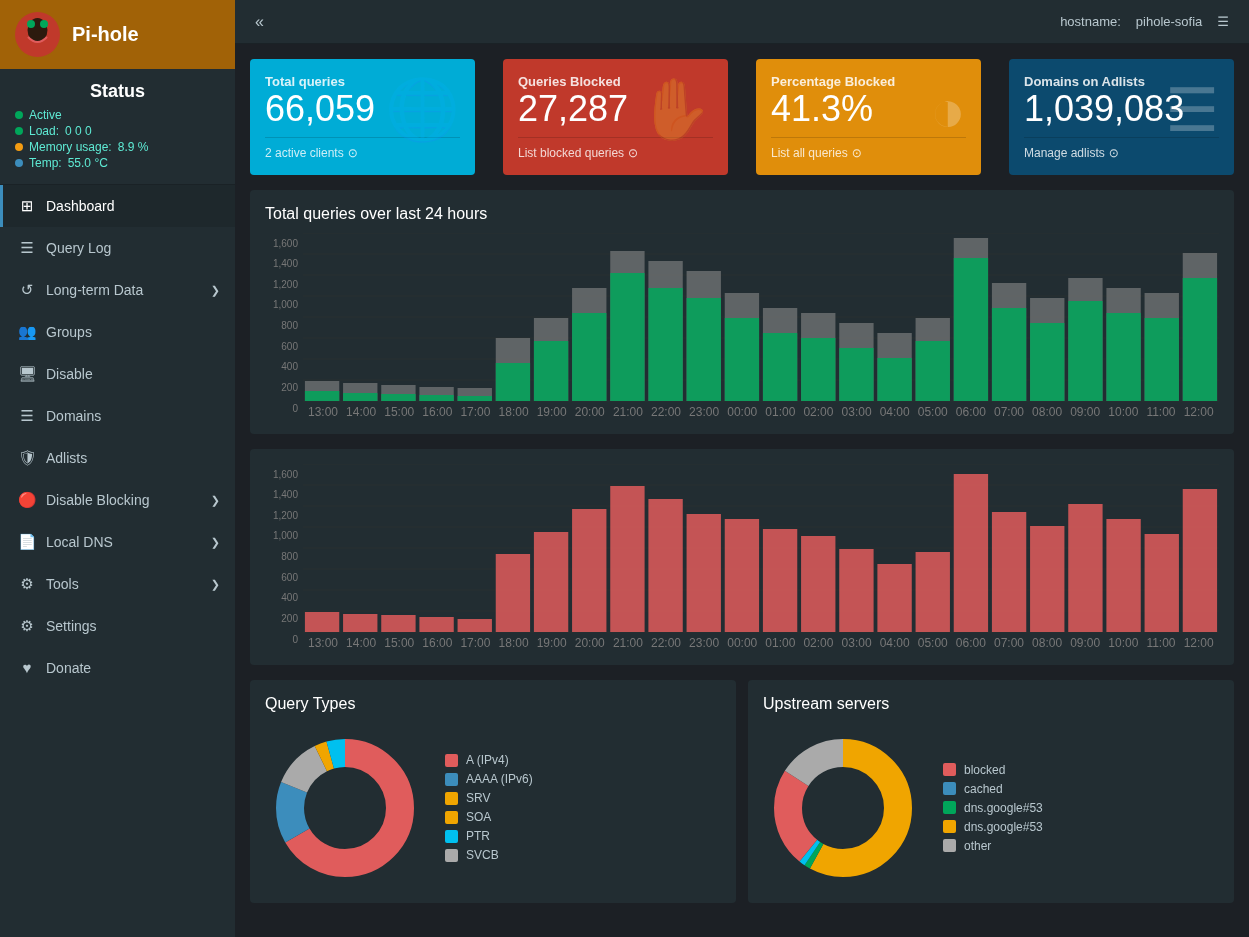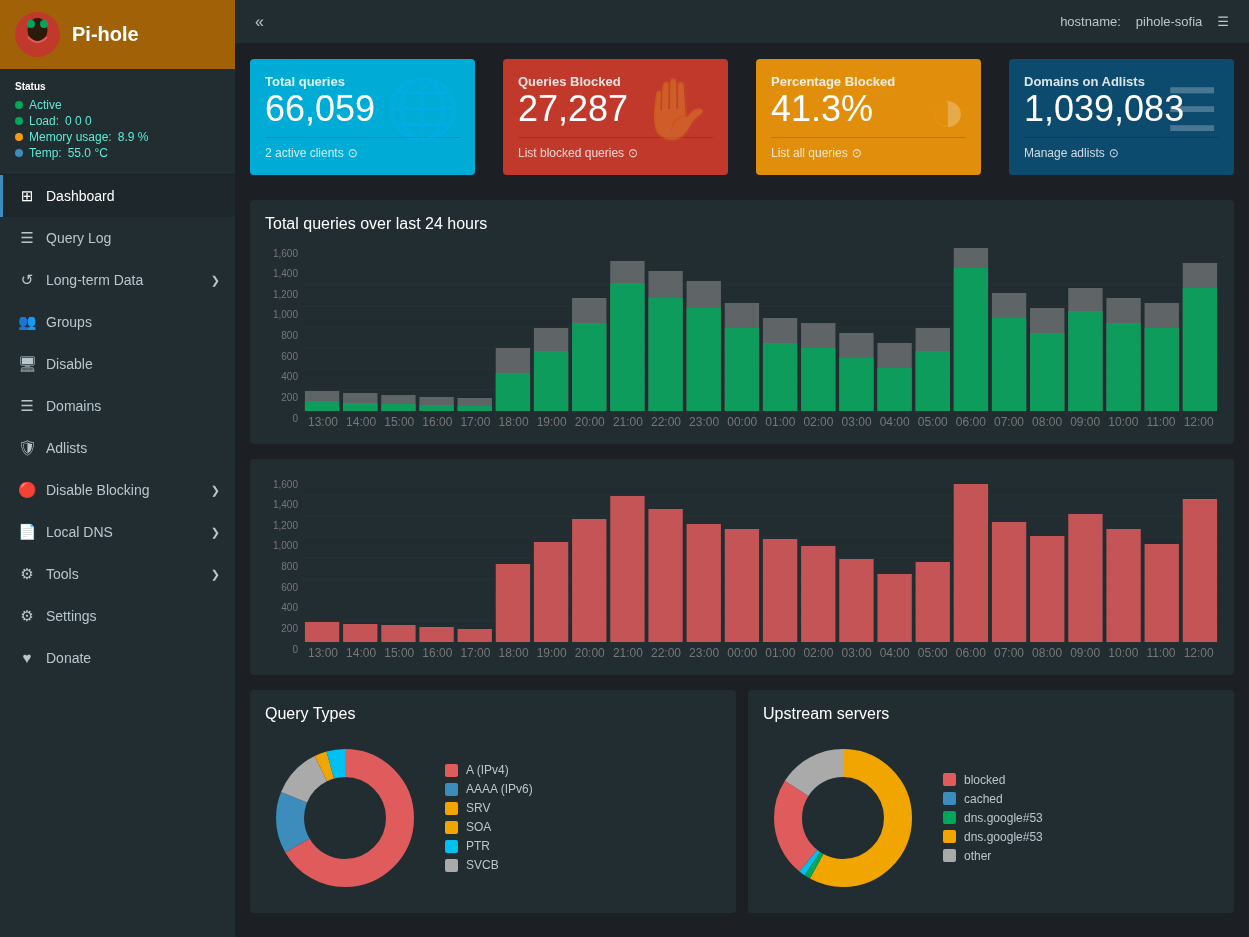--- a/index.html
+++ b/index.html
@@ -4,41 +4,41 @@
   <style>
     * { box-sizing: border-box; margin: 0; padding: 0; }
     body { font-family: 'Helvetica Neue', Arial, sans-serif; background: #1c2025; color: #ccc; display: flex; height: 100vh; overflow: hidden; }
 
     
     #sidebar { width: 235px; min-width: 235px; background: #222d32; display: flex; flex-direction: column; height: 100vh; overflow-y: auto; }
     #sidebar-header { background: #a16207; padding: 12px 15px; display: flex; align-items: center; gap: 12px; }
     #sidebar-header .logo { width: 45px; height: 45px; }
     #sidebar-header .app-title { color: #fff; font-size: 20px; font-weight: bold; }
     .status-box { padding: 12px 15px; border-bottom: 1px solid #1a2226; }
-    .status-title { color: #fff; font-size: 10px; font-weight: bold; margin-bottom: 6px; }
+    .status-title { color: #fff; font-size: 18px; font-weight: bold; margin-bottom: 6px; text-align: center; }
     .status-row { display: flex; align-items: center; gap: 6px; font-size: 12px; color: #5eead4; margin: 2px 0; }
     .dot { width: 8px; height: 8px; border-radius: 50%; display: inline-block; }
     .dot-green { background: #00a65a; }
     .dot-yellow { background: #f39c12; }
     .dot-blue { background: #3c8dbc; }
     nav { flex: 1; }
     .nav-item { display: flex; align-items: center; padding: 12px 15px; cursor: pointer; color: #b8c7ce; font-size: 14px; gap: 10px; border-left: 3px solid transparent; transition: background 0.2s; }
     .nav-item.active { background: #1e282c; color: #fff; border-left-color: #3c8dbc; }
     .nav-item .nav-icon { width: 18px; text-align: center; font-size: 15px; }
     .nav-item .chevron { margin-left: auto; font-size: 11px; }
 
     
     #main { flex: 1; display: flex; flex-direction: column; overflow: hidden; }
     #topbar { background: #222d32; padding: 10px 20px; display: flex; align-items: center; justify-content: space-between; border-bottom: 1px solid #1a2226; min-height: 44px; }
     .topbar-left { color: #b8c7ce; font-size: 16px; cursor: pointer; }
     .topbar-right { display: flex; align-items: center; gap: 15px; color: #b8c7ce; font-size: 13px; }
     #content { flex: 1; overflow-y: auto; padding: 15px; background: #1c2025; }
 
     
-    .stat-cards { display: grid; grid-template-columns: repeat(4, 1fr); gap: 28px; margin-bottom: 25px; }
+    .stat-cards { display: grid; grid-template-columns: repeat(4, 1fr); gap: 28px; margin-bottom: 15px; }
     .stat-card { border-radius: 4px; padding: 15px; position: relative; overflow: hidden; min-height: 110px; display: flex; flex-direction: column; justify-content: space-between; }
     .stat-card-blue { background: #00acd6; }
     .stat-card-red { background: #c0392b; }
     .stat-card-orange { background: #e08e0b; }
     .stat-card-green { background: #0c4a6e; }
     .stat-card-title { font-size: 13px; color: rgba(255,255,255,0.85); font-weight: 600; }
     .stat-card-value { font-size: 36px; font-weight: 300; color: #fff; line-height: 1.1; }
     .stat-card-footer { font-size: 12px; color: rgba(255,255,255,0.8); display: flex; align-items: center; gap: 4px; border-top: 1px solid rgba(0,0,0,0.15); padding-top: 8px; margin-top: 8px; }
     .stat-card-icon { position: absolute; right: 15px; top: 50%; transform: translateY(-60%); font-size: 60px; opacity: 0.25; color: #fff; }
 

